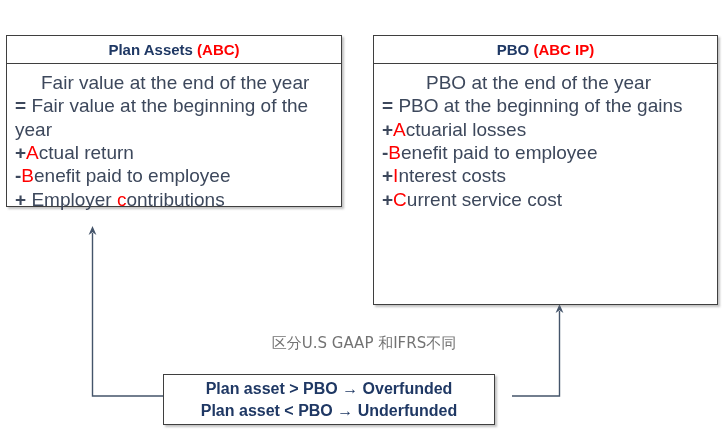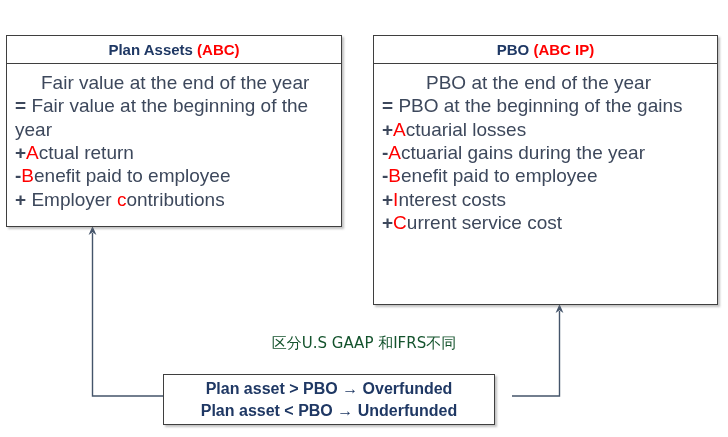--- a/index.html
+++ b/index.html
@@ -72,21 +72,21 @@
   }
   .line.first-line {
     text-indent: 26px;
   }
 
   
   #plan-assets-box {
     left: 6px;
     top: 35px;
     width: 336px;
-    height: 192px;
+    height: 172px;
   }
   #plan-assets-box .box-body {
     padding: 7px 7px 4px 8px;
   }
 
   
   #pbo-box {
     left: 373px;
     top: 35px;
     width: 345px;
@@ -119,21 +119,21 @@
   }
 
   
   #gaap-ifrs-note {
     position: absolute;
     left: 0;
     top: 334px;
     width: 728px;
     text-align: center;
     font-size: 15px;
-    color: #14532d;
+    color: #737373;
     font-family: "DejaVu Sans", sans-serif;
   }
 
   
   #connectors {
     position: absolute;
     left: 0;
     top: 0;
     width: 728px;
     height: 437px;
@@ -193,23 +193,20 @@
         <span>PBO at the end of the year</span>
       </div>
       <div class="line">
         <span class="op">=</span>
         <span>PBO at the beginning of the gains</span>
       </div>
       <div class="line">
         <span class="op">+</span><span class="hl">A</span><span>ctuarial losses</span>
       </div>
       <div class="line">
-        <span class="op">-</span><span class="hl">A</span><span>ctuarial gains during the year</span>
-      </div>
-      <div class="line">
         <span class="op">-</span><span class="hl">B</span><span>enefit paid to employee</span>
       </div>
       <div class="line">
         <span class="op">+</span><span class="hl">I</span><span>nterest costs</span>
       </div>
       <div class="line">
         <span class="op">+</span><span class="hl">C</span><span>urrent service cost</span>
       </div>
     </div>
   </div>

